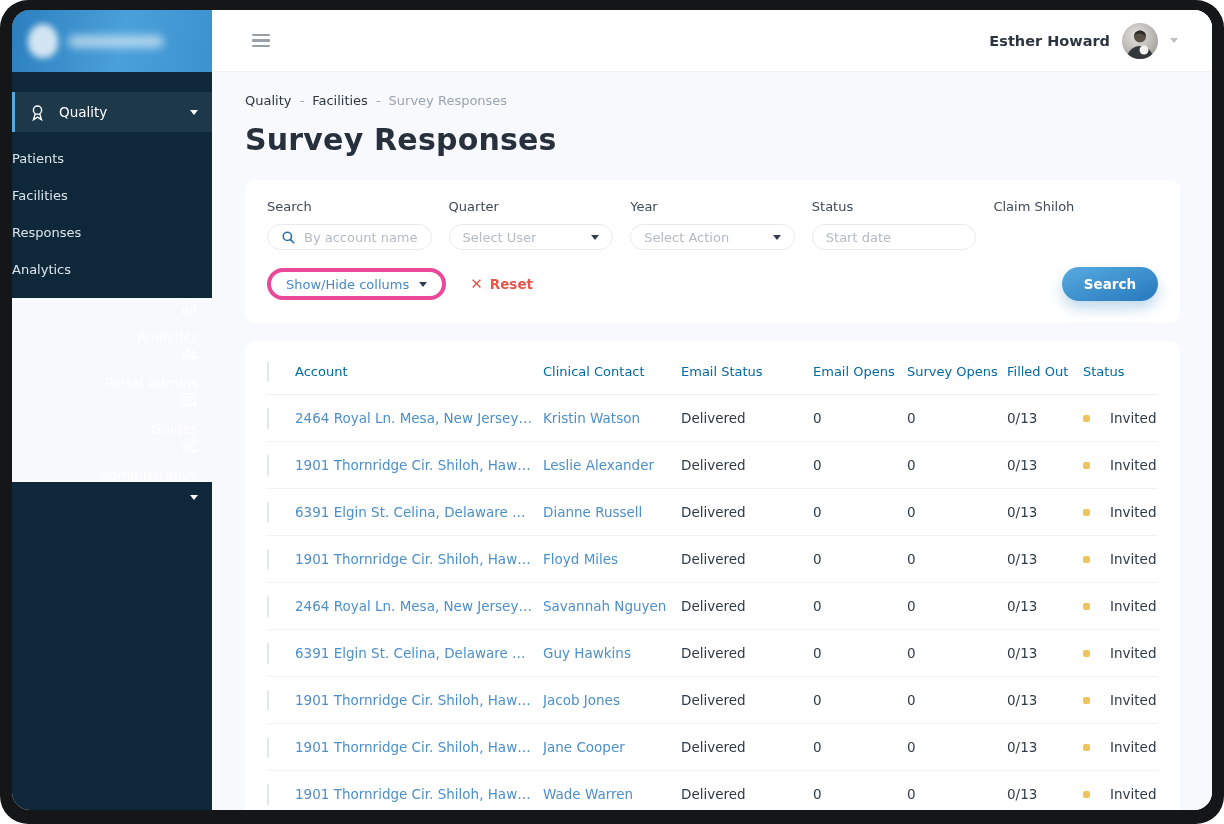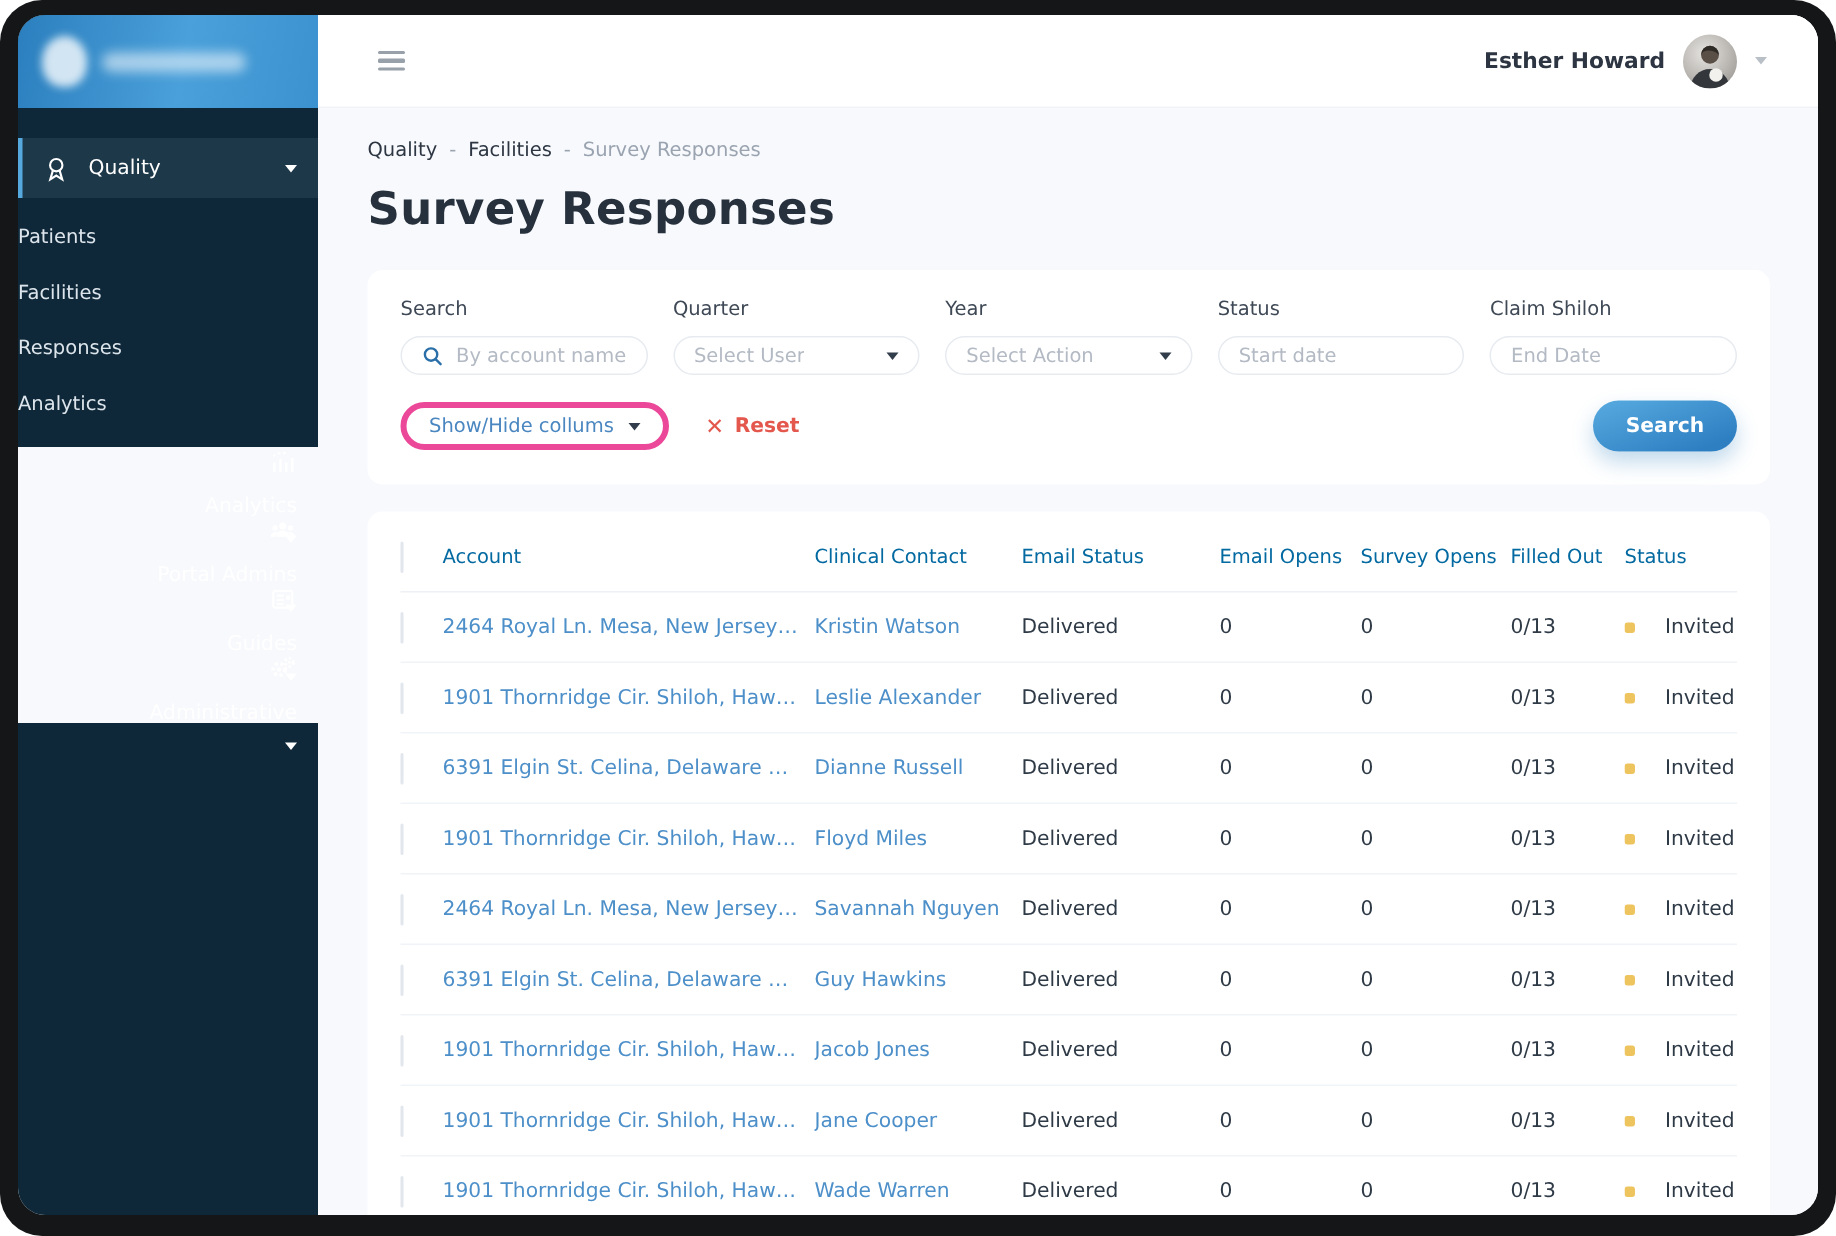--- a/index.html
+++ b/index.html
@@ -243,23 +243,20 @@
 
             <div class="field">
               <div class="field-label">Status</div>
               <div class="pill-input">
                 <input type="text" placeholder="Start date" style="">
               </div>
             </div>
 
             <div class="field">
               <div class="field-label">Claim Shiloh</div>
-              <div class="pill-input">
-                <input type="text" placeholder="End Date" style="">
-              </div>
             </div>
 
           </div>
 
           <div class="filter-actions">
             <div class="showhide-btn">
               <span class="label">Show/Hide collums</span>
               <span class="select-caret"></span>
             </div>
             <div class="reset-btn">

